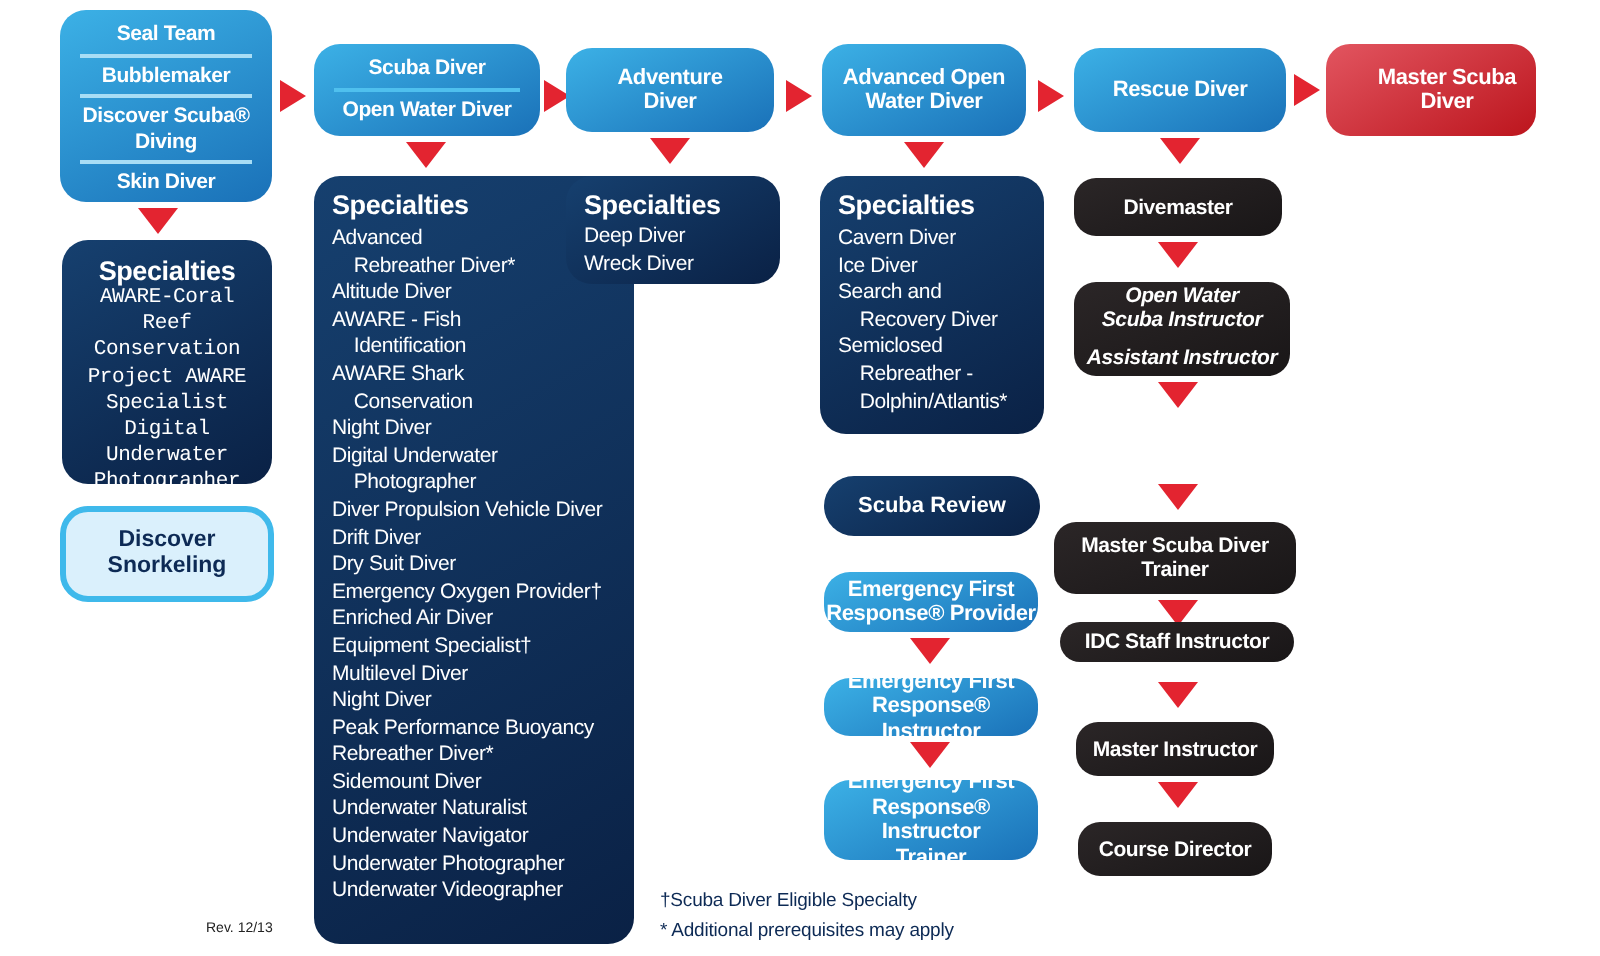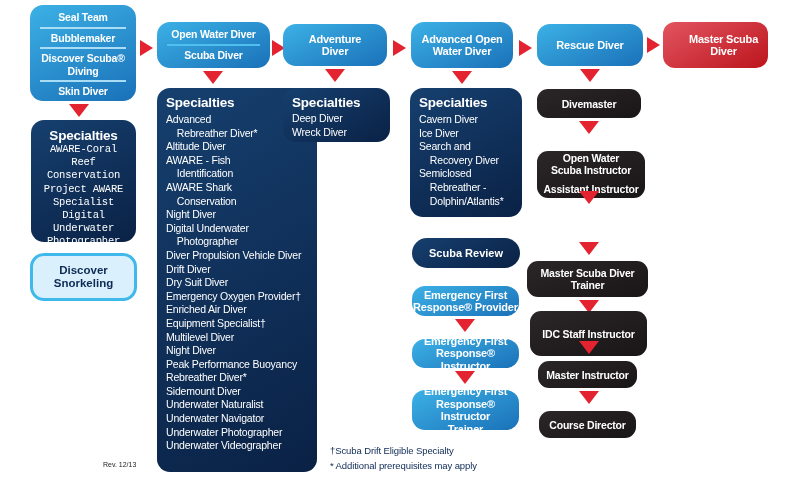--- a/index.html
+++ b/index.html
@@ -99,22 +99,22 @@
     <div class="spec-note">(for Snorkelers)</div>
   </div>
 
   <div class="abs box-outline ml" style="left:30px;top:253px;width:107px;height:48px;">Discover
 Snorkeling</div>
 
   <div class="abs arrow-right" style="left:140px;top:40px;"></div>
 
   <div class="abs box-blue stack stack-owd" style="left:157px;top:22px;width:113px;height:46px;align-items:stretch;">
     <div>
+        <div class="row">Scuba Diver</div>
         <div class="row">Open Water Diver</div>
-        <div class="row">Scuba Diver</div>
       </div>
   </div>
 
   <div class="abs arrow-down" style="left:203px;top:71px;"></div>
 
   <div class="abs box-navy pad-left" style="left:157px;top:88px;width:160px;height:384px;">
     <div class="spec-title" style="margin-bottom:3px;">Specialties</div>
     <div>
         <div class="spec-line">Advanced</div>
         <div class="spec-line">    Rebreather Diver*</div>
@@ -198,39 +198,39 @@
   <div class="abs arrow-right" style="left:647px;top:37px;"></div>
 
   <div class="abs box-red ml" style="left:663px;top:22px;width:105px;height:46px;padding-left:16px;">Master Scuba
 Diver</div>
 
   <div class="abs arrow-down" style="left:580px;top:69px;"></div>
 
   <div class="abs box-black" style="left:537px;top:89px;width:104px;height:29px;">Divemaster</div>
   <div class="abs arrow-down" style="left:579px;top:121px;"></div>
 
-  <div class="abs box-black split" style="left:537px;top:151px;width:108px;height:47px;white-space:normal;align-items:stretch;">
+  <div class="abs box-black split" style="left:537px;top:141px;width:108px;height:47px;white-space:normal;align-items:stretch;font-style:italic;">
     <div class="sec">Open Water
 Scuba Instructor</div>
     <div class="bar"></div>
     <div class="sec">Assistant Instructor</div>
   </div>
   <div class="abs arrow-down" style="left:579px;top:191px;"></div>
 
   <div class="abs arrow-down" style="left:579px;top:242px;"></div>
 
   <div class="abs box-black ml" style="left:527px;top:261px;width:121px;height:36px;white-space:pre-line;">Master Scuba Diver
 Trainer</div>
   <div class="abs arrow-down" style="left:579px;top:300px;"></div>
 
-  <div class="abs box-black" style="left:530px;top:311px;width:117px;height:45px;">IDC Staff Instructor</div>
+  <div class="abs box-black" style="left:530px;top:311px;width:117px;height:20px;">IDC Staff Instructor</div>
   <div class="abs arrow-down" style="left:579px;top:341px;"></div>
 
   <div class="abs box-black" style="left:538px;top:361px;width:99px;height:27px;">Master Instructor</div>
   <div class="abs arrow-down" style="left:579px;top:391px;"></div>
 
   <div class="abs box-black" style="left:539px;top:411px;width:97px;height:27px;">Course Director</div>
 
-  <div class="abs footnote" style="left:330px;top:445px;">†Scuba Drift Eligible Specialty</div>
+  <div class="abs footnote" style="left:330px;top:445px;">†Scuba Diver Eligible Specialty</div>
   <div class="abs footnote" style="left:330px;top:460px;">* Additional prerequisites may apply</div>
   <div class="abs rev" style="left:103px;top:461px;">Rev. 12/13</div>
 
 </div>
 
 </body></html>

